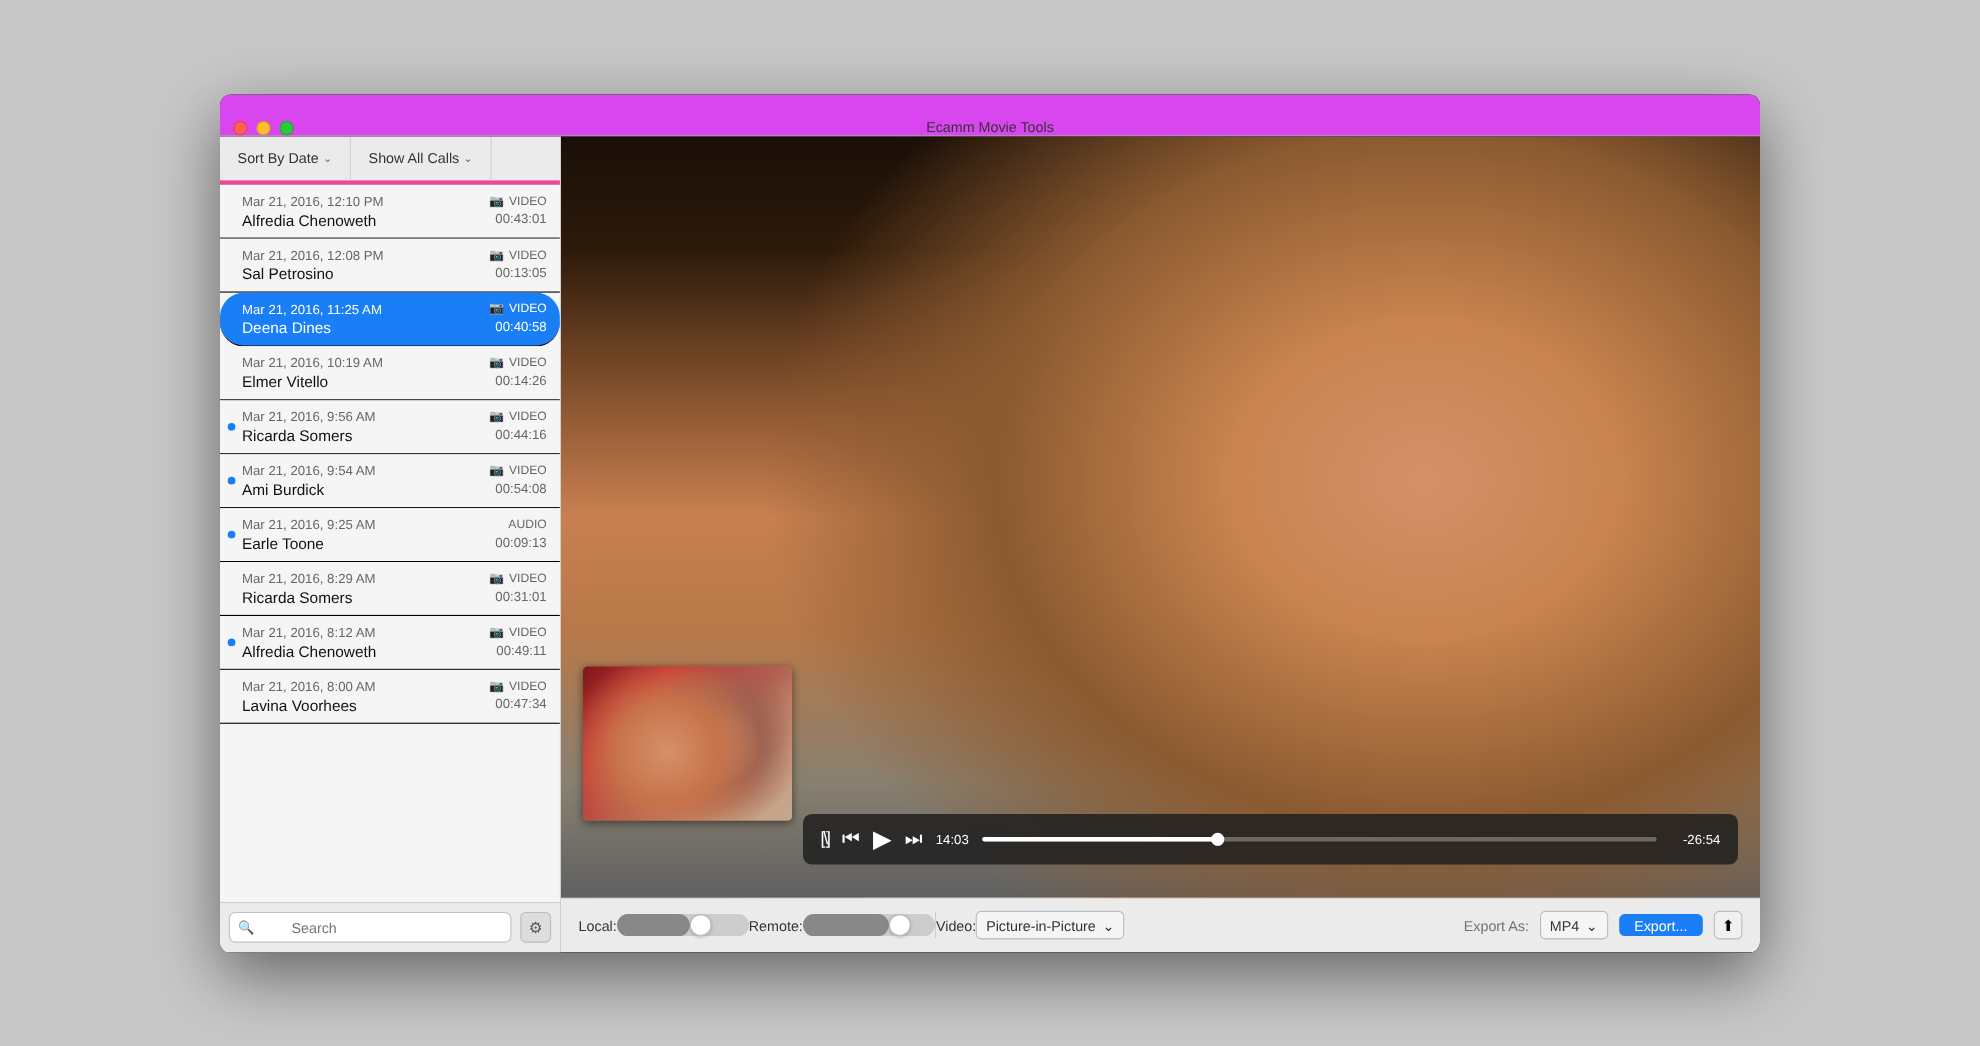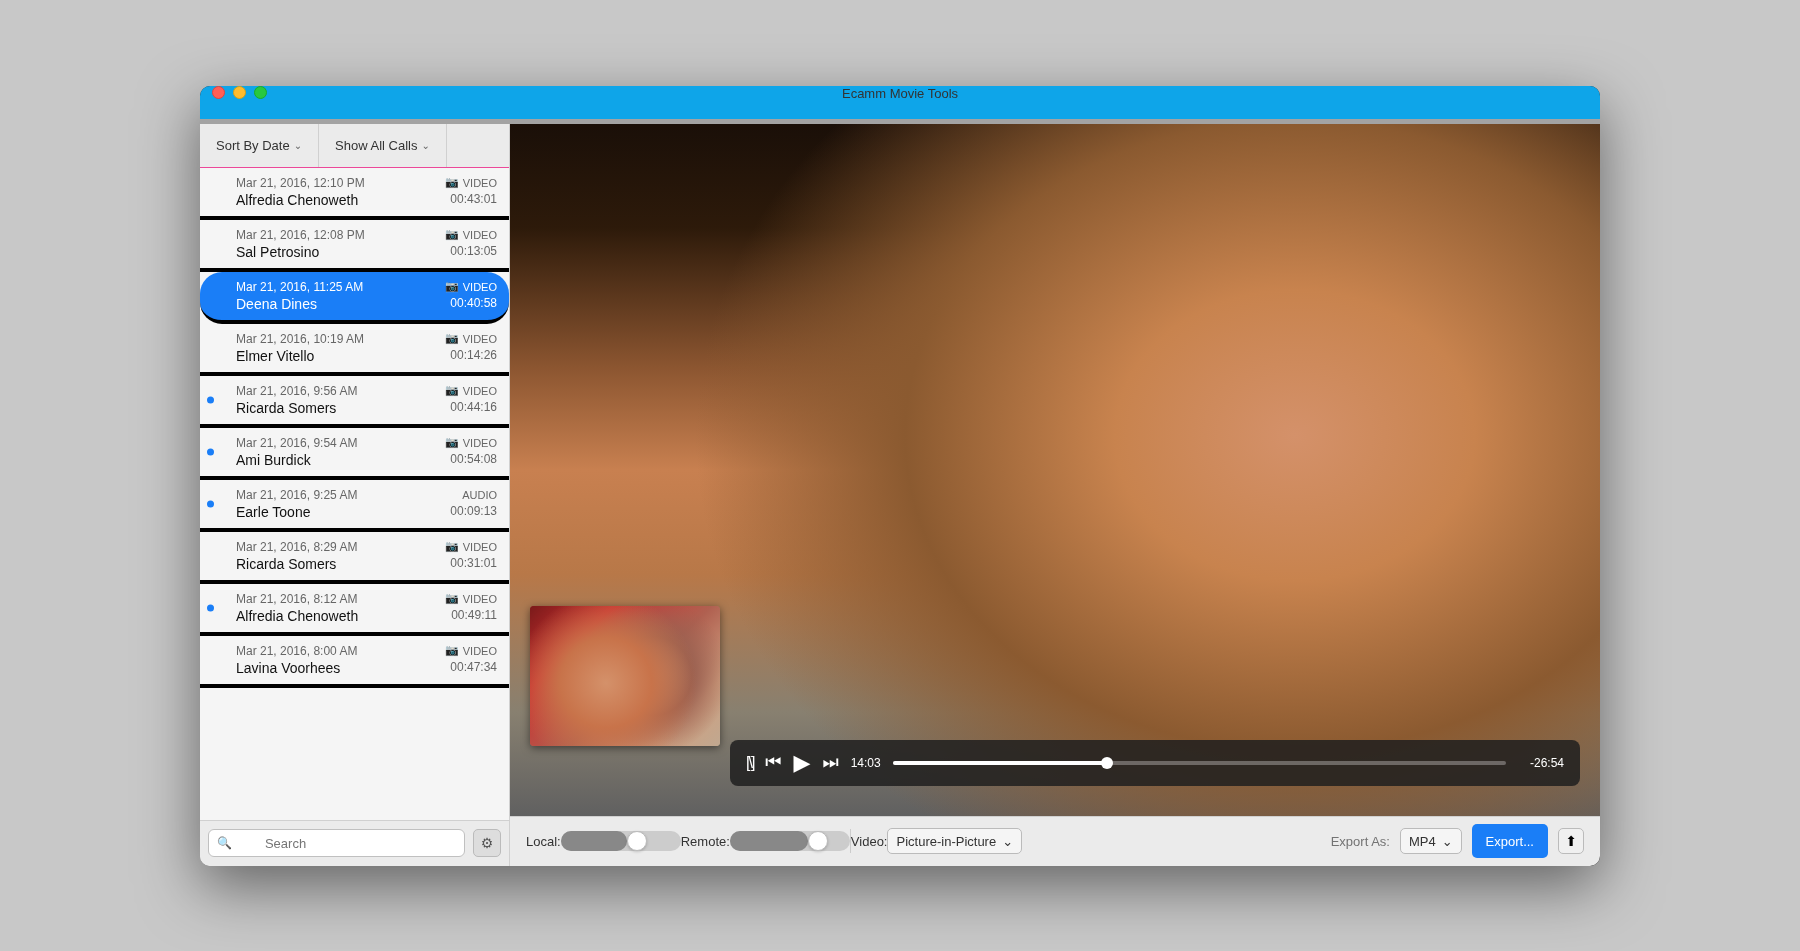--- a/index.html
+++ b/index.html
@@ -15,27 +15,27 @@
       width: 1400px;
       height: 780px;
       background: #1e1e1e;
       border-radius: 10px;
       box-shadow: 0 20px 60px rgba(0,0,0,0.5);
       overflow: hidden;
       display: flex;
       flex-direction: column;
     }
     .titlebar {
-      background: #0ea5e9;
+      background: #d946ef;
       height: 38px;
       display: flex;
-      align-items: flex-start;
+      align-items: flex-end;
       padding: 0 12px;
       position: relative;
-      border-bottom: 5px solid #a3a3a3;
+      border-bottom: 1px solid #a3a3a3;
       flex-shrink: 0;
     }
     .traffic-lights {
       display: flex;
       gap: 8px;
       align-items: center;
     }
     .traffic-light {
       width: 13px;
       height: 13px;
@@ -65,21 +65,21 @@
       display: flex;
       flex-direction: column;
       flex-shrink: 0;
       border-right: 1px solid #d0d0d0;
     }
     .sidebar-toolbar {
       display: flex;
       align-items: center;
       height: 44px;
       background: #ebebeb;
-      border-bottom: 1px solid #ec4899;
+      border-bottom: 4px solid #ec4899;
       flex-shrink: 0;
     }
     .sidebar-btn {
       display: flex;
       align-items: center;
       gap: 4px;
       padding: 0 16px;
       height: 100%;
       font-size: 13px;
       color: #333;
@@ -95,22 +95,22 @@
     }
     .chevron {
       font-size: 10px;
       color: #666;
     }
     .call-list {
       flex: 1;
       overflow-y: auto;
     }
     .call-item {
-      padding: 8px 12px 8px 36px;
-      border-bottom: 4px solid #000000;
+      padding: 8px 12px 8px 20px;
+      border-bottom: 1px solid #000000;
       cursor: pointer;
       background: #f5f5f5;
       position: relative;
     }
     .call-item.selected {
       background: #1a7ef7;
       border-radius: 22px;
     }
     .call-item.selected .call-date,
     .call-item.selected .call-name,
@@ -403,21 +403,21 @@
       background: #f5f5f5;
       padding: 0 8px;
       font-size: 13px;
       color: #333;
       display: flex;
       align-items: center;
       gap: 6px;
       cursor: pointer;
     }
     .export-btn {
-      height: 34px;
+      height: 20px;
       background: #1a7ef7;
       color: white;
       border: none;
       border-radius: 5px;
       padding: 0 14px;
       font-size: 13px;
       cursor: pointer;
       font-weight: 500;
     }
     .share-btn {

